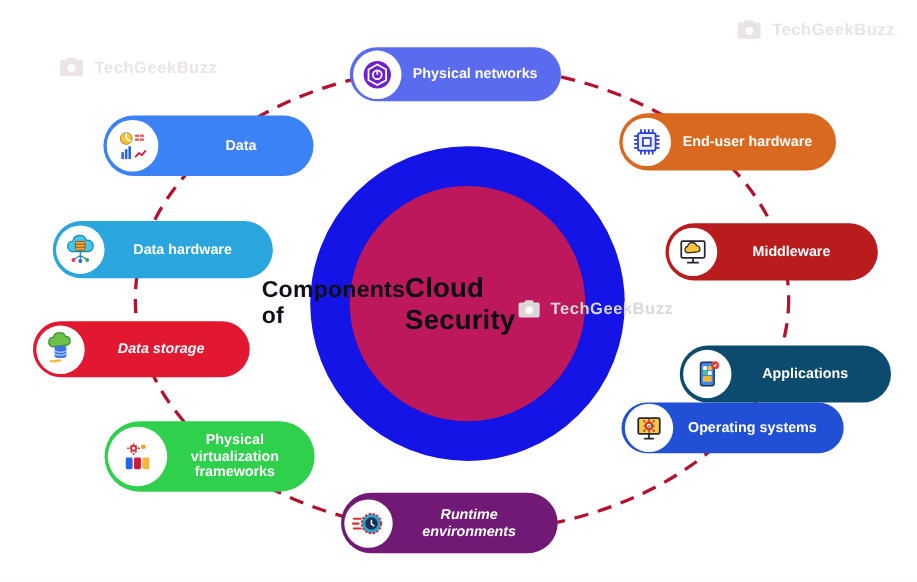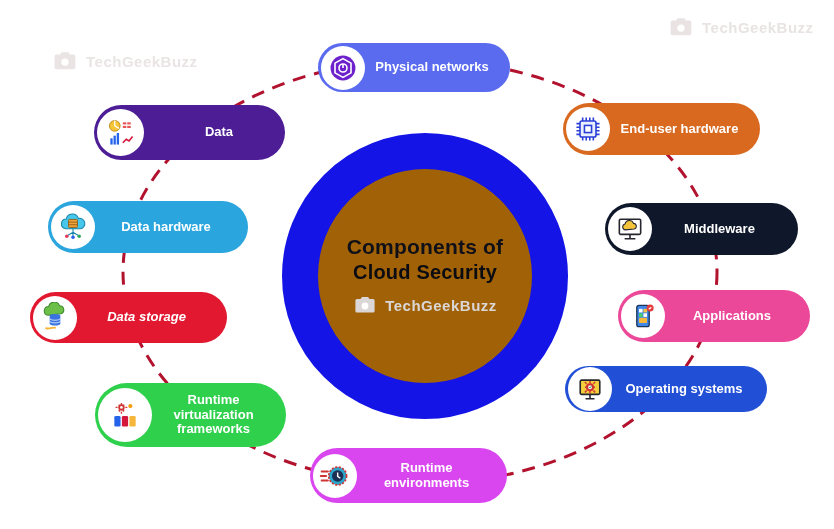--- a/index.html
+++ b/index.html
@@ -6,24 +6,24 @@
   body{font-family:"Liberation Sans", sans-serif; background:#f2f2f2;}
   #stage{position:relative;width:834px;height:529px;background:#ffffff;overflow:hidden;}
 
   
   #connector{position:absolute;left:0;top:0;width:834px;height:529px;}
 
   
   .center-ring{
     position:absolute;left:282px;top:133px;width:286px;height:286px;
     box-sizing:border-box;border:36px solid #1414e6;border-radius:50%;
-    background:#a16207;display:flex;flex-direction:column;align-items:center;justify-content:center;
+    background:#be185d;display:flex;flex-direction:row;align-items:center;justify-content:center;
   }
   .title-line1{font-size:21px;font-weight:700;color:#101018;letter-spacing:.2px;}
-  .title-line2{font-size:20px;font-weight:800;color:#0b0b12;letter-spacing:.2px;margin-top:2px;}
+  .title-line2{font-size:25px;font-weight:800;color:#0b0b12;letter-spacing:.2px;margin-top:2px;}
 
   
   .wm{position:absolute;display:flex;align-items:center;gap:8px;font-size:15px;font-weight:700;letter-spacing:.5px;}
   .wm svg{width:26px;height:26px;}
   .wm-topleft{left:52px;top:48px;color:#eae4e4;}
   .wm-topright{left:668px;top:14px;color:#e9e3e3;}
   .wm-center{position:static;margin-top:9px;color:#dbd7d7;}
   .wm-center svg{width:24px;height:24px;}
 
   
@@ -106,32 +106,32 @@
     <span class="pill-icon-wrap">
       <svg viewBox="0 0 36 36" stroke="#2b3fd6" fill="none" stroke-width="1.8">
           <rect x="9" y="9" width="18" height="18" rx="2" fill="#e9efff"></rect>
           <rect x="14" y="14" width="8" height="8" fill="#fff"></rect>
           <path d="M12 9V5 M16 9V5 M20 9V5 M24 9V5 M12 27v4 M16 27v4 M20 27v4 M24 27v4 M9 12H5 M9 16H5 M9 20H5 M9 24H5 M27 12h4 M27 16h4 M27 20h4 M27 24h4"></path>
         </svg>
     </span>
     <span class="pill-label">End-user hardware</span>
   </div>
 
-  <div class="pill pill-2" style="background-color: #0f172a; justify-content: flex-end;">
+  <div class="pill pill-2" style="background-color: #b91c1c; justify-content: flex-end;">
     <span class="pill-icon-wrap">
       <svg viewBox="0 0 36 36">
           <rect x="6" y="7" width="24" height="17" rx="1.5" fill="#fff" stroke="#26262e" stroke-width="1.8"></rect>
           <path d="M13 19a3.4 3.4 0 0 1-.6-6.7 5 5 0 0 1 9.5-.6 3.2 3.2 0 0 1 .8 6.3z" fill="#f4c33c" stroke="#26262e" stroke-width="1.2"></path>
           <path d="M18 24v4 M12 29h12" stroke="#26262e" stroke-width="1.8"></path>
         </svg>
     </span>
     <span class="pill-label">Middleware</span>
   </div>
 
-  <div class="pill pill-3" style="background-color: #ec4899;">
+  <div class="pill pill-3" style="background-color: #0c4a6e; margin-top: 24px;">
     <span class="pill-icon-wrap">
       <svg viewBox="0 0 36 36">
           <rect x="11" y="6" width="14" height="24" rx="2.5" fill="#3f87e8" stroke="#1d3557" stroke-width="1.5"></rect>
           <rect x="13.5" y="10" width="4" height="4" fill="#fff"></rect>
           <rect x="18.5" y="10" width="4" height="4" fill="#f4c33c"></rect>
           <rect x="13.5" y="15" width="4" height="4" fill="#45d06a"></rect>
           <rect x="18.5" y="15" width="4" height="4" fill="#fff"></rect>
           <rect x="13.5" y="20" width="9" height="6" rx="1" fill="#f5b63a"></rect>
           <circle cx="26" cy="9" r="4" fill="#e23b3b"></circle>
           <path d="M24.6 9l1 1 1.8-2" stroke="#fff" stroke-width="1.2" fill="none"></path>
@@ -149,21 +149,21 @@
           </g>
           <circle cx="18" cy="16" r="4.6" fill="#d23434"></circle>
           <circle cx="18" cy="16" r="2.2" fill="#e9f7ec"></circle>
           <path d="M17 16l.8.9 1.6-1.9" stroke="#2e9e4f" stroke-width="1.1" fill="none"></path>
           <path d="M18 24v4 M13 29h10" stroke="#26262e" stroke-width="1.8"></path>
         </svg>
     </span>
     <span class="pill-label">Operating systems</span>
   </div>
 
-  <div class="pill pill-5" style="background-color: #d946ef;">
+  <div class="pill pill-5" style="background-color: #701a75; font-style: italic;">
     <span class="pill-icon-wrap">
       <svg viewBox="0 0 36 36">
           <g stroke="#d23434" stroke-width="2.2" stroke-linecap="round">
             <path d="M3 13h7 M2 18h6 M3 23h7"></path>
           </g>
           <circle cx="21" cy="18" r="10" fill="#2ba7cc" stroke="#d23434" stroke-width="2" stroke-dasharray="2.4 1.6"></circle>
           <circle cx="21" cy="18" r="6.4" fill="#1c2f54"></circle>
           <path d="M21 14v4.5l3 2" stroke="#fff" stroke-width="1.6" fill="none"></path>
         </svg>
     </span>
@@ -177,21 +177,21 @@
             <path d="M14 4.5v2.2 M14 14.3v2.2 M9.6 9.5H7.4 M20.6 9.5h-2.2 M10.9 6.4l1.5 1.5 M17.1 12.6l-1.5 1.5 M17.1 6.4l-1.5 1.5 M10.9 12.6l1.5 1.5"></path>
           </g>
           <circle cx="14" cy="9.5" r="3.6" fill="#d23434"></circle>
           <circle cx="14" cy="9.5" r="1.5" fill="#fff"></circle>
           <circle cx="24" cy="8" r="2.4" fill="#f59e0b"></circle>
           <rect x="6" y="19" width="7" height="12" rx="1.5" fill="#2563eb"></rect>
           <rect x="14.5" y="19" width="7" height="12" rx="1.5" fill="#d5173c"></rect>
           <rect x="23" y="19" width="7" height="12" rx="1.5" fill="#f5b63a"></rect>
         </svg>
     </span>
-    <span class="pill-label">Runtime virtualization frameworks</span>
+    <span class="pill-label">Physical virtualization frameworks</span>
   </div>
 
   <div class="pill pill-7" style="background-color: rgb(225, 24, 47);">
     <span class="pill-icon-wrap">
       <svg viewBox="0 0 36 36">
           <path d="M10 15a5 5 0 0 1 .8-9.9 6.5 6.5 0 0 1 12.4-.8 4.6 4.6 0 0 1 1.4 9z" fill="#6cc04a" stroke="#3c8a2a" stroke-width="1.2"></path>
           <ellipse cx="18" cy="15.5" rx="6" ry="2" fill="#3b74e0"></ellipse>
           <path d="M12 15.5v9c0 1.1 2.7 2 6 2s6-.9 6-2v-9" fill="#3b74e0"></path>
           <path d="M12 18.5c0 1.1 2.7 2 6 2s6-.9 6-2 M12 21.5c0 1.1 2.7 2 6 2s6-.9 6-2" stroke="#dbe7ff" stroke-width="1" fill="none"></path>
           <path d="M8 29.5c4 1.6 6-1.5 10-.5" stroke="#f5b63a" stroke-width="2.2" fill="none" stroke-linecap="round"></path>
@@ -210,21 +210,21 @@
             <path d="M18 20v4 M18 24l-6 3.5 M18 24l6 3.5 M18 24v4"></path>
           </g>
           <circle cx="11" cy="28.5" r="2" fill="#e23b5b"></circle>
           <circle cx="18" cy="29.5" r="2" fill="#2563eb"></circle>
           <circle cx="25" cy="28.5" r="2" fill="#2ba75f"></circle>
         </svg>
     </span>
     <span class="pill-label">Data hardware</span>
   </div>
 
-  <div class="pill pill-9" style="background-color: #4c1d95; gap: 20px;">
+  <div class="pill pill-9" style="background-color: #3b82f6; gap: 20px;">
     <span class="pill-icon-wrap">
       <svg viewBox="0 0 36 36">
           <circle cx="11" cy="10" r="6" fill="#f5c437" stroke="#b98516" stroke-width="1"></circle>
           <path d="M11 10V4 M11 10l5 3" stroke="#fff" stroke-width="1.4" fill="none"></path>
           <g fill="#e85757">
             <rect x="20" y="6" width="4" height="2.4"></rect>
             <rect x="25" y="6" width="4" height="2.4"></rect>
             <rect x="20" y="10" width="4" height="2.4"></rect>
             <rect x="25" y="10" width="4" height="2.4"></rect>
           </g>

